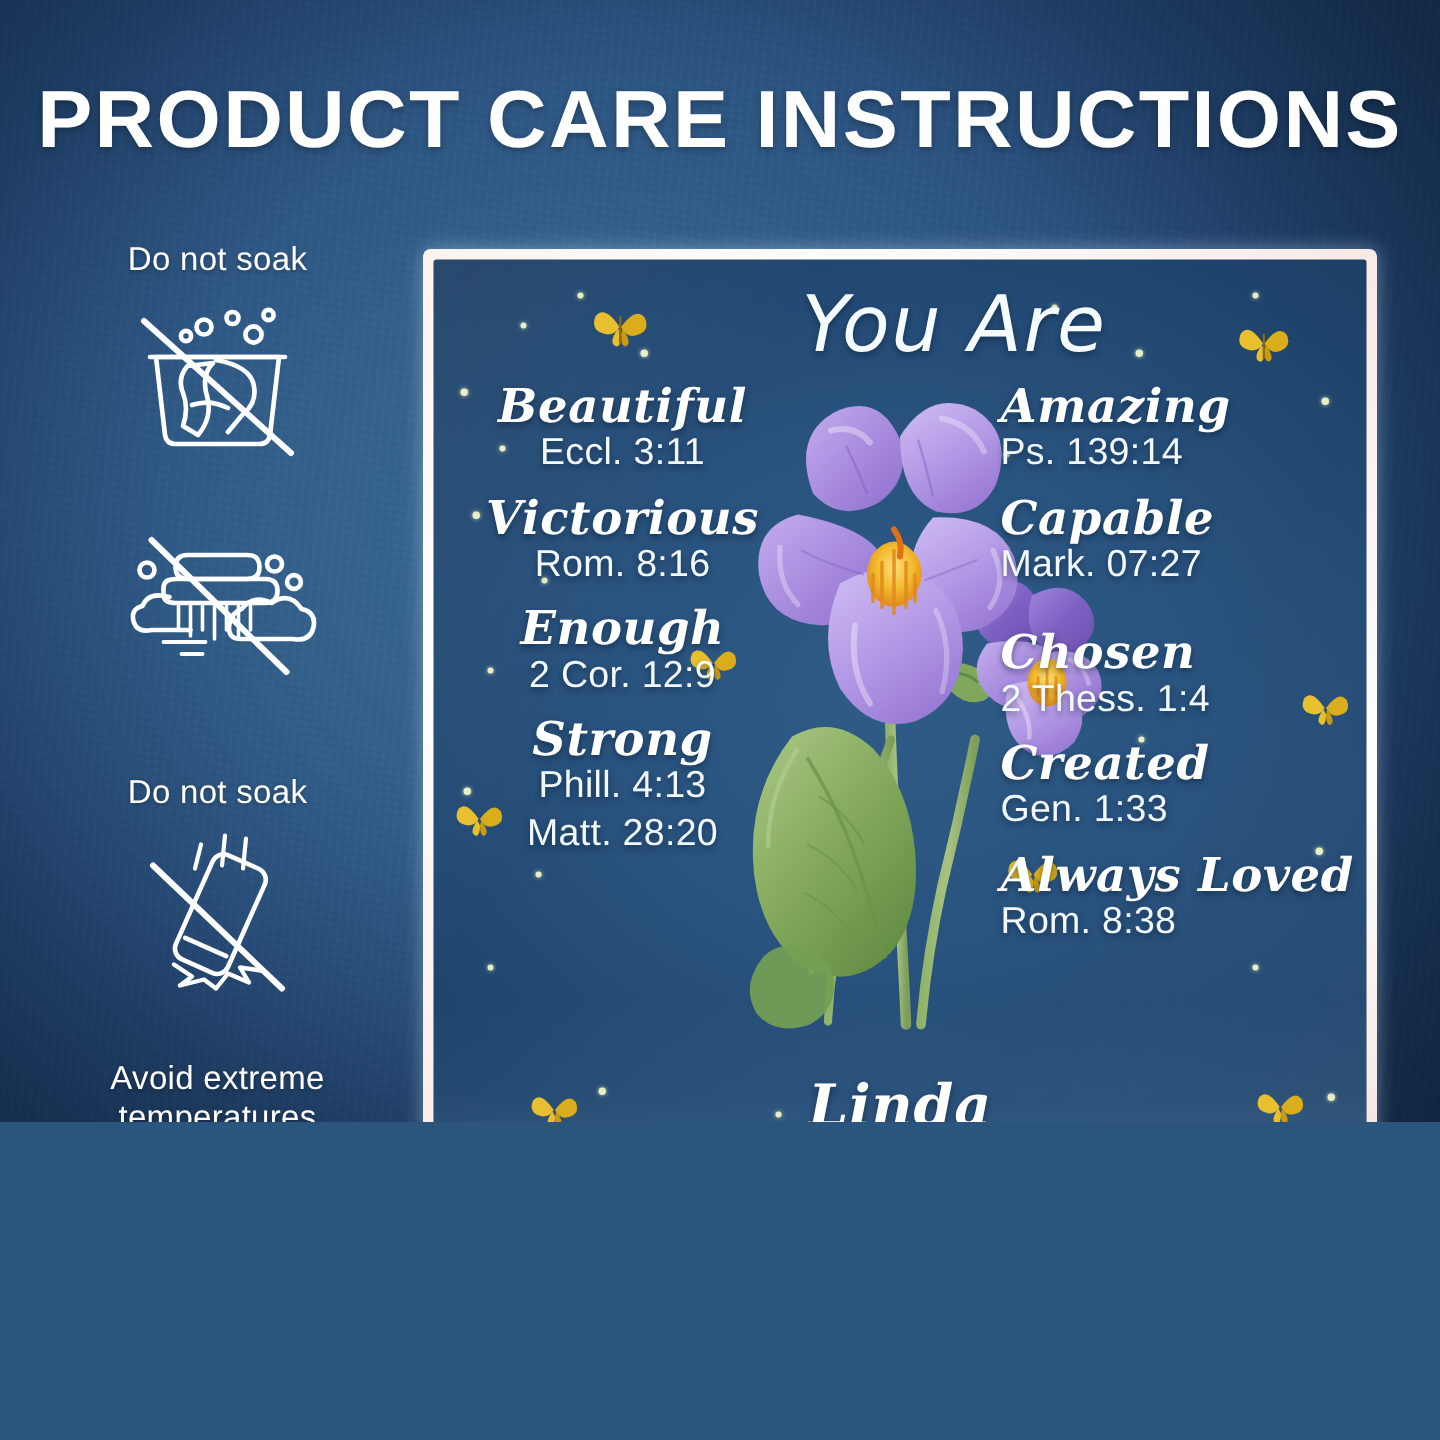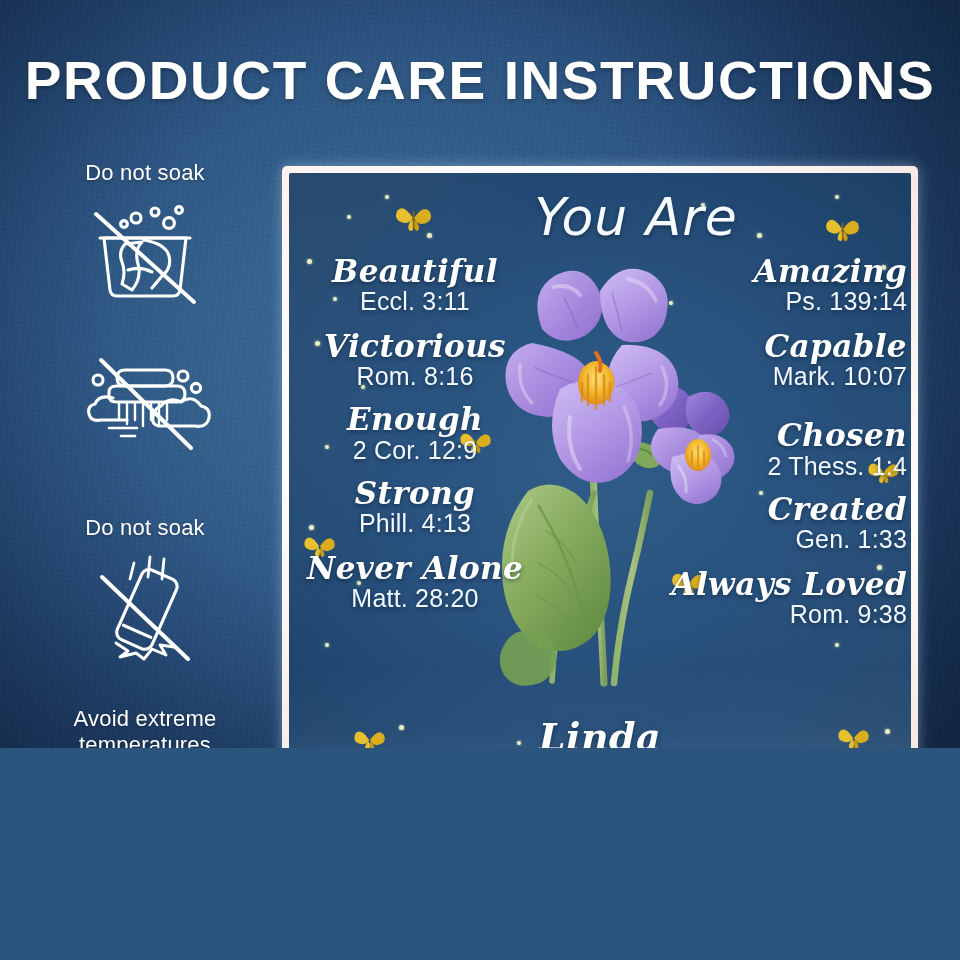--- a/index.html
+++ b/index.html
@@ -113,21 +113,21 @@
     font-style:italic; font-weight:400;
     font-size:52px; color:#f5fbff;
     letter-spacing:1px;
     text-shadow:0 2px 4px rgba(6,22,42,0.45);
     margin-left:36px;
   }
 
   
   .attr-col { position:absolute; top:82px; width:240px; }
   .attr-col.left  { left:6px;  text-align:center; }
-  .attr-col.right { right:4px; text-align:right; }
+  .attr-col.right { right:4px; text-align:left; }
 
   .attr-item { margin-bottom:8px; }
   .attr-word {
     font-family:"DejaVu Serif","DejaVu Sans",serif;
     font-style:italic; font-weight:bold;
     font-size:31px; color:#ffffff; line-height:1.04;
     letter-spacing:.4px;
     text-shadow:0 2px 4px rgba(6,22,42,0.5);
     white-space:nowrap;
   }
@@ -136,21 +136,21 @@
     font-weight:400; font-size:25px; color:#f2f8ff;
     line-height:1.18; letter-spacing:.2px;
     text-shadow:0 2px 4px rgba(6,22,42,0.5);
     white-space:nowrap;
   }
 
   
   .attr-col.left  .attr-item:nth-child(1) { margin-bottom:13px; }
   .attr-col.left  .attr-item:nth-child(2) { margin-bottom:12px; }
   .attr-col.left  .attr-item:nth-child(3) { margin-bottom:12px; }
-  .attr-col.left  .attr-item:nth-child(4) { margin-bottom:13px; }
+  .attr-col.left  .attr-item:nth-child(4) { margin-bottom:2px; }
   .attr-col.right .attr-item:nth-child(1) { margin-bottom:13px; }
   .attr-col.right .attr-item:nth-child(2) { margin-bottom:28px; }
   .attr-col.right .attr-item:nth-child(3) { margin-bottom:12px;margin-top:25px; }
   .attr-col.right .attr-item:nth-child(4) { margin-bottom:13px; }
 
   
   .plaque-name {
     position:absolute; left:0; bottom:26px; width:622px; text-align:center;
     font-family:"DejaVu Serif",serif;
     font-style:italic; font-weight:bold;
@@ -534,45 +534,44 @@
         </div>
         <div class="attr-item">
           <div class="attr-word">Enough</div>
           <div class="attr-ref">2 Cor. 12:9</div>
         </div>
         <div class="attr-item">
           <div class="attr-word">Strong</div>
           <div class="attr-ref">Phill. 4:13</div>
         </div>
         <div class="attr-item">
-          <div class="attr-word">Never Alone</div>
           <div class="attr-ref">Matt. 28:20</div>
         </div>
       </div>
 
       <div class="attr-col right">
         <div class="attr-item">
           <div class="attr-word">Amazing</div>
           <div class="attr-ref">Ps. 139:14</div>
         </div>
         <div class="attr-item">
           <div class="attr-word">Capable</div>
-          <div class="attr-ref">Mark. 10:07</div>
+          <div class="attr-ref">Mark. 07:27</div>
         </div>
         <div class="attr-item">
           <div class="attr-word">Chosen</div>
           <div class="attr-ref">2 Thess. 1:4</div>
         </div>
         <div class="attr-item">
           <div class="attr-word">Created</div>
           <div class="attr-ref">Gen. 1:33</div>
         </div>
         <div class="attr-item">
           <div class="attr-word">Always Loved</div>
-          <div class="attr-ref">Rom. 9:38</div>
+          <div class="attr-ref">Rom. 8:38</div>
         </div>
       </div>
 
       <div class="plaque-name">Linda</div>
     </div>
   </div>
 
   <div class="wood-base">
     <div class="wood-slot">
       <div class="wood-slot-line"></div>

